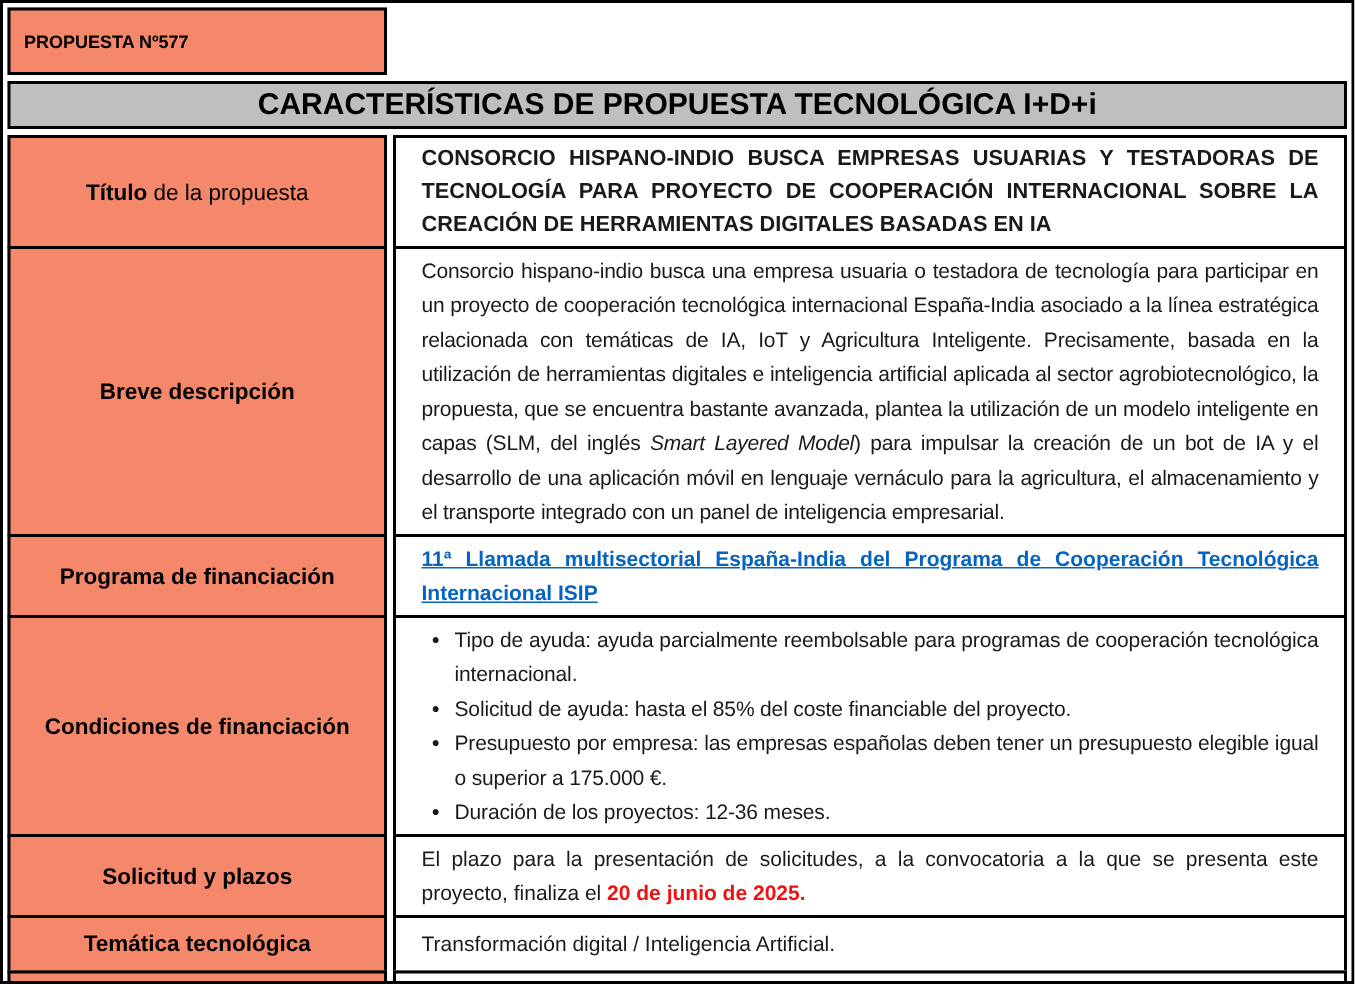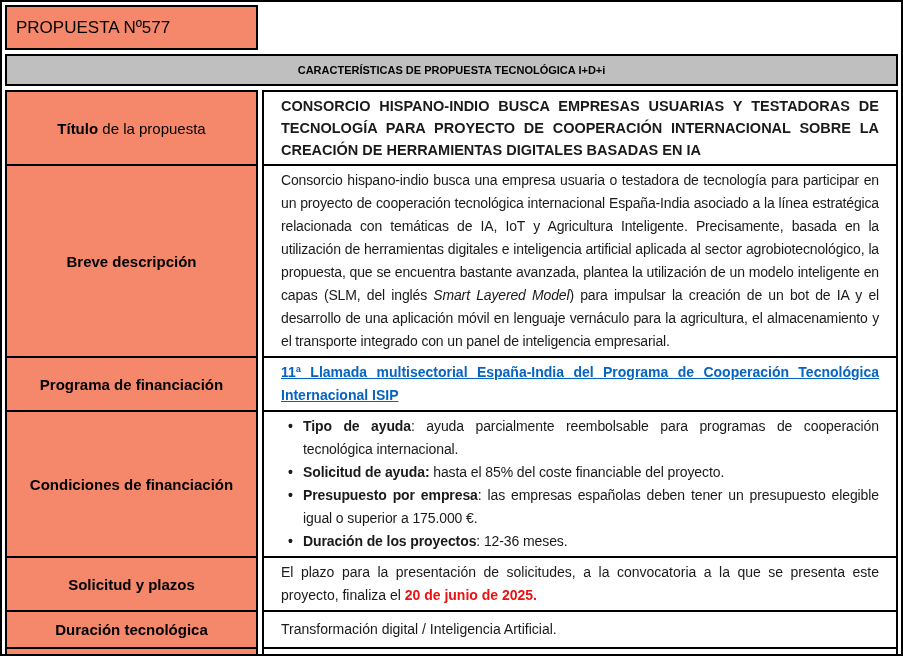--- a/index.html
+++ b/index.html
@@ -22,29 +22,29 @@
     padding:3px;
     background:#fff;
     overflow:hidden;
   }
   .proposal-box{
     width:253px;height:45px;
     background:var(--salmon);
     border:2px solid var(--border);
     display:flex;align-items:center;
     padding:0 9px;
-    font-size:17px;font-weight:normal;color:#000;
+    font-size:12px;font-weight:bold;color:#000;
   }
   .section-header{
     margin-top:4px;
     width:100%;height:32px;
     background:var(--gray);
     border:2px solid var(--border);
     display:flex;align-items:center;justify-content:center;
-    font-size:11px;font-weight:bold;color:#000;
+    font-size:20px;font-weight:bold;color:#000;
   }
   .table{margin-top:4px;width:100%;}
   .row{display:flex;align-items:stretch;}
   .row + .row{margin-top:-2px;}
   .cell-label{
     width:253px;flex:0 0 253px;
     background:var(--salmon);
     border:2px solid var(--border);
     display:flex;align-items:center;
     padding:2px 9px;
@@ -84,21 +84,21 @@
   .bullets li{
     position:relative;
     padding-left:22px;
     letter-spacing:-0.1px;
   }
   .bullets li::before{
     content:"•";
     position:absolute;left:7px;top:0;
     font-weight:bold;
   }
-  .bullets .lead{font-weight:bold;}
+  .bullets .lead{font-weight:normal;}
   .deadline{color:var(--red);font-weight:bold;}
 </style>
 </head>
 <body>
 
 <div class="page">
 
   <div class="proposal-box">
     <span>PROPUESTA Nº577</span>
   </div>
@@ -154,21 +154,21 @@
       <div class="cell-label">
         <span class="b">Solicitud y plazos</span>
       </div>
       <div class="cell-value">
         <div><span>El plazo para la presentación de solicitudes, a la convocatoria a la que se presenta este proyecto, finaliza el </span><span class="deadline">20 de junio de 2025.</span></div>
       </div>
     </div>
 
     <div class="row row-tematica">
       <div class="cell-label">
-        <span class="b">Duración tecnológica</span>
+        <span class="b">Temática tecnológica</span>
       </div>
       <div class="cell-value">
         <div>Transformación digital / Inteligencia Artificial.</div>
       </div>
     </div>
 
     <div class="row row-tipo">
       <div class="cell-label">
         
       </div>

